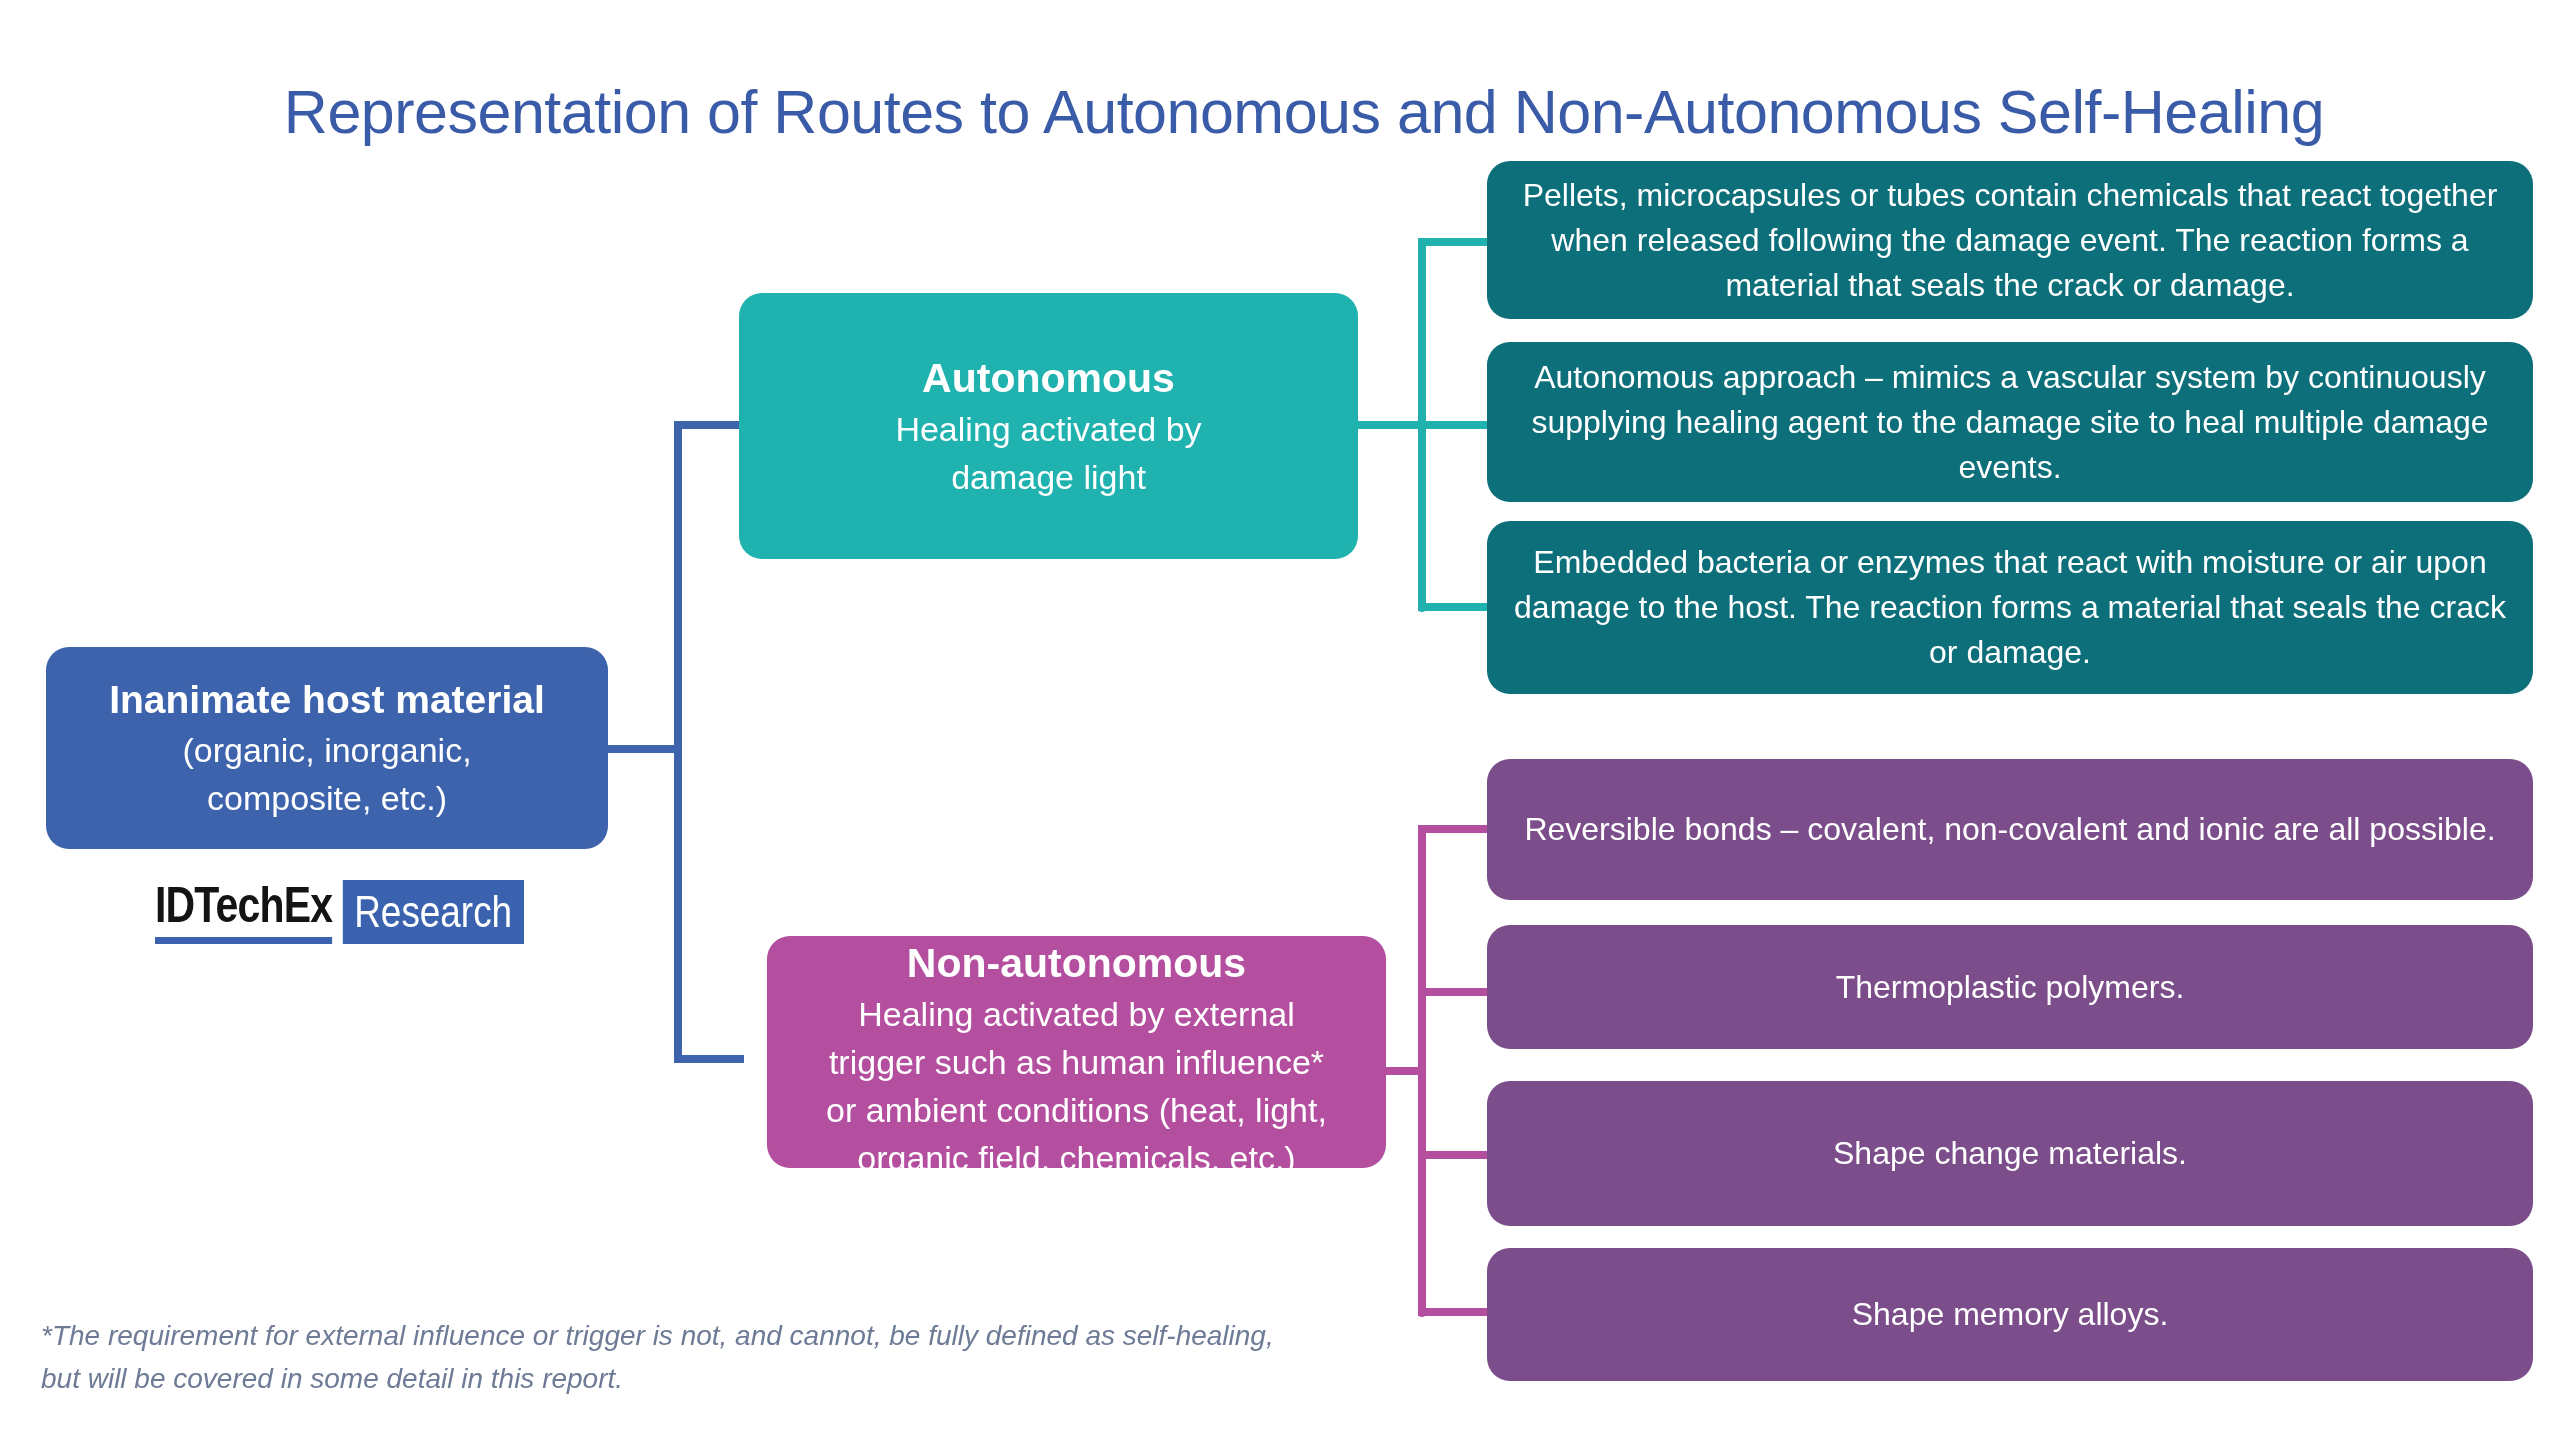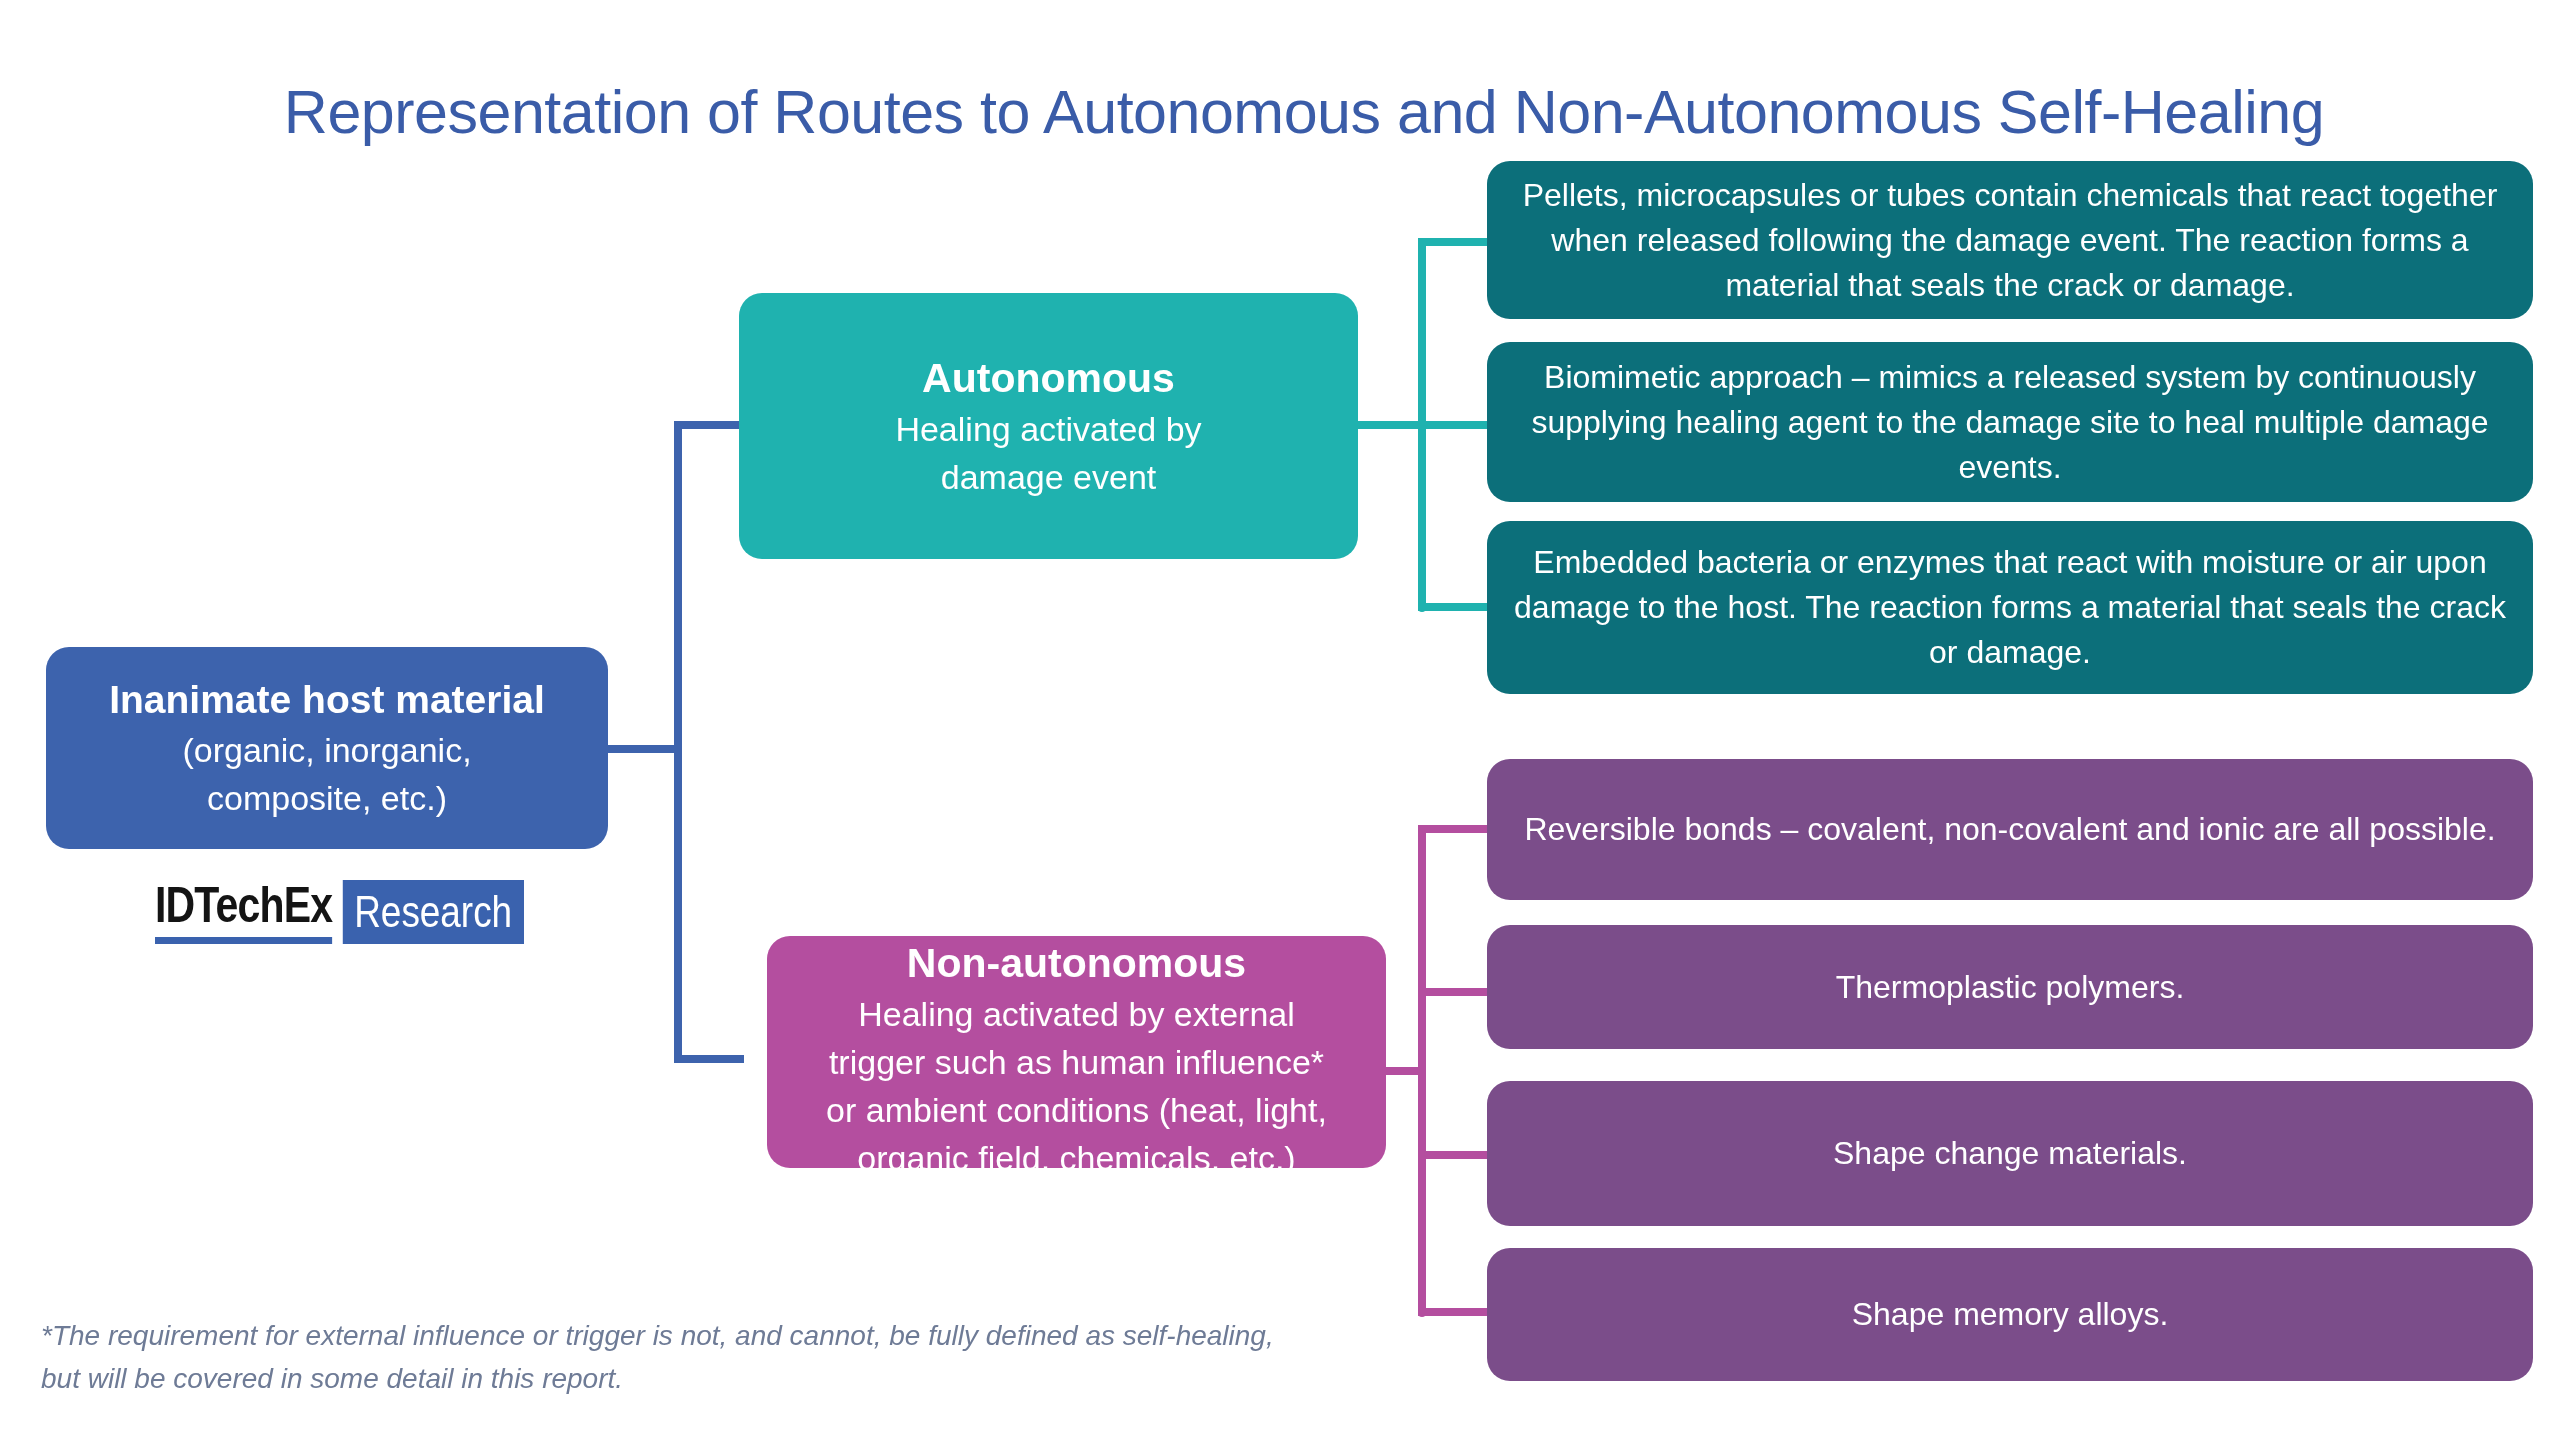--- a/index.html
+++ b/index.html
@@ -143,36 +143,36 @@
     <div class="logo-brand">
       <div class="logo-brand-text">IDTechEx</div>
       <div class="logo-underline"></div>
     </div>
     <div class="logo-research">Research</div>
   </div>
 
   <div class="box branch-autonomous">
     <div class="box-heading">Autonomous</div>
     <div class="box-line">Healing activated by</div>
-    <div class="box-line">damage event</div>
+    <div class="box-line">damage light</div>
   </div>
 
   <div class="box branch-non-autonomous">
     <div class="box-heading">Non-autonomous</div>
     <div class="box-line">Healing activated by external</div>
     <div class="box-line">trigger such as human influence*</div>
     <div class="box-line">or ambient conditions (heat, light,</div>
     <div class="box-line">organic field, chemicals, etc,)</div>
   </div>
 
   <div class="box route teal route-a1">
     <span>Pellets, microcapsules or tubes contain chemicals that react together when released following the damage event. The reaction forms a material that seals the crack or damage.</span>
   </div>
   <div class="box route teal route-a2">
-    <span>Biomimetic approach – mimics a released system by continuously supplying healing agent to the damage site to heal multiple damage events.</span>
+    <span>Autonomous approach – mimics a vascular system by continuously supplying healing agent to the damage site to heal multiple damage events.</span>
   </div>
   <div class="box route teal route-a3">
     <span>Embedded bacteria or enzymes that react with moisture or air upon damage to the host. The reaction forms a material that seals the crack or damage.</span>
   </div>
 
   <div class="box route purple route-n1">
     <span>Reversible bonds – covalent, non-covalent and ionic are all possible.</span>
   </div>
   <div class="box route purple route-n2">
     <span>Thermoplastic polymers.</span>

